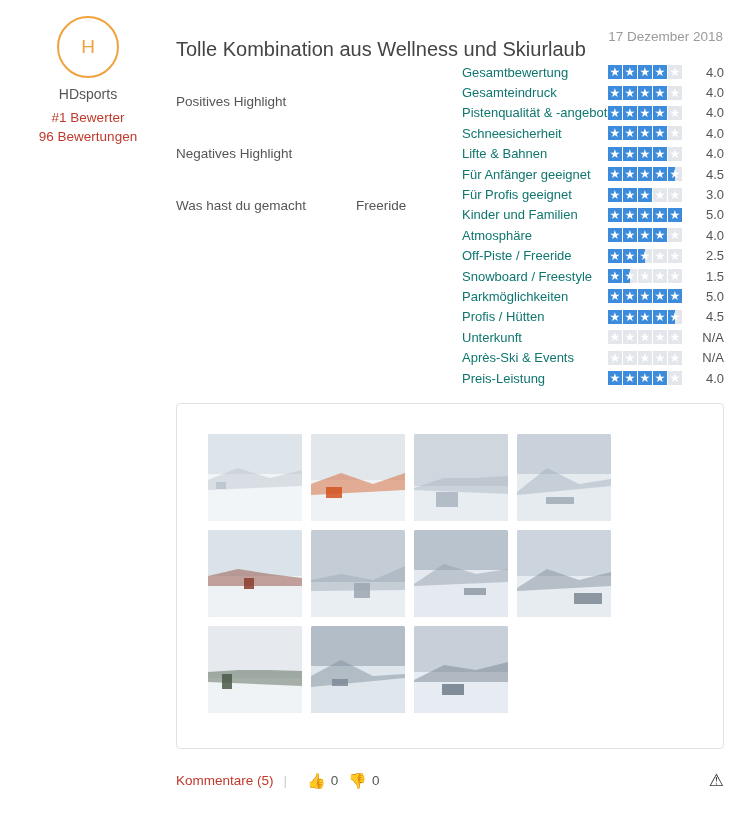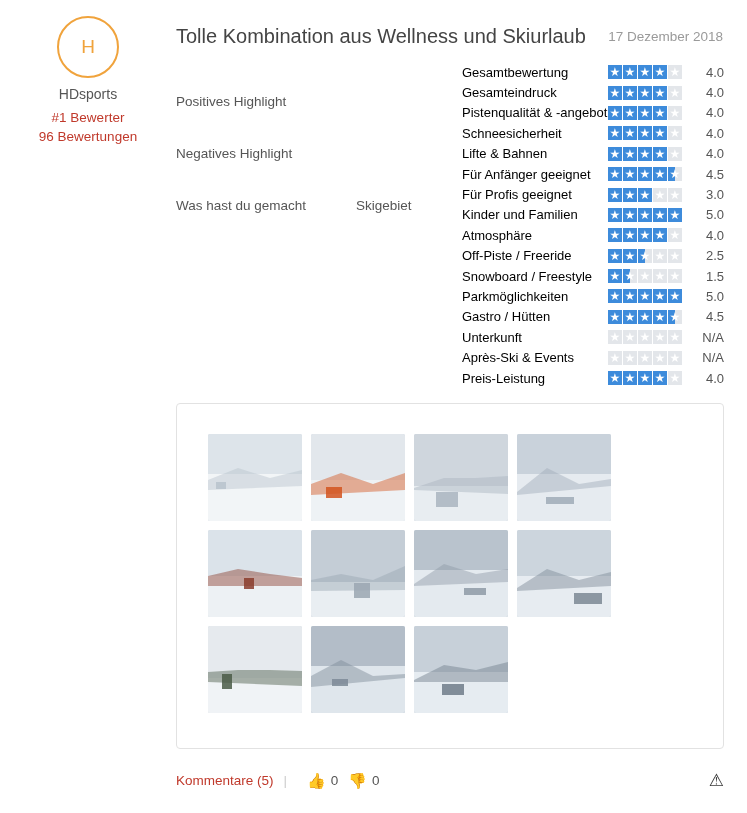--- a/index.html
+++ b/index.html
@@ -41,21 +41,21 @@
   }
   .author-rank, .author-count {
     font-size: 13.5px;
     color: #c0392b;
     line-height: 19px;
   }
 
   
   .review-title {
     position: absolute;
-    left: 176px; top: 25px;
+    left: 176px; top: 38px;
     font-size: 20px;
     color: #444;
     font-weight: normal;
     margin: 0;
   }
   .review-date {
     position: absolute;
     right: 24px; top: 29px;
     font-size: 13.5px;
     color: #9a9a9a;
@@ -88,21 +88,21 @@
     width: 262px;
   }
   .rating-row {
     display: flex;
     align-items: center;
     height: 20.4px;
   }
   .rating-name {
     flex: 1;
     font-size: 13px;
-    color: #000000;
+    color: #0f766e;
     white-space: nowrap;
   }
   .stars {
     width: 78px;
     display: flex;
     gap: 1px;
     margin-right: 8px;
   }
   .star {
     position: relative;
@@ -214,21 +214,21 @@
 
   <div class="highlights">
       <div class="hl-row">
         <div class="hl-label">Positives Highlight</div>
       </div>
       <div class="hl-row">
         <div class="hl-label">Negatives Highlight</div>
       </div>
       <div class="hl-row">
         <div class="hl-label">Was hast du gemacht</div>
-        <div class="hl-value">Skigebiet</div>
+        <div class="hl-value">Freeride</div>
       </div>
     </div>
 
   <div class="ratings">
       <div class="rating-row">
         <div class="rating-name">Gesamtbewertung</div>
         <div class="stars">
           <span class="star">
             <span class="fill" style="width: 100%; background: rgb(61, 139, 219);"></span>
             <span class="glyph">★</span>
@@ -532,21 +532,21 @@
             <span class="glyph">★</span>
           </span>
           <span class="star">
             <span class="fill" style="width: 100%; background: rgb(61, 139, 219);"></span>
             <span class="glyph">★</span>
           </span>
         </div>
         <div class="rating-value">5.0</div>
       </div>
       <div class="rating-row">
-        <div class="rating-name">Gastro / Hütten</div>
+        <div class="rating-name">Profis / Hütten</div>
         <div class="stars">
           <span class="star">
             <span class="fill" style="width: 100%; background: rgb(61, 139, 219);"></span>
             <span class="glyph">★</span>
           </span>
           <span class="star">
             <span class="fill" style="width: 100%; background: rgb(61, 139, 219);"></span>
             <span class="glyph">★</span>
           </span>
           <span class="star">

